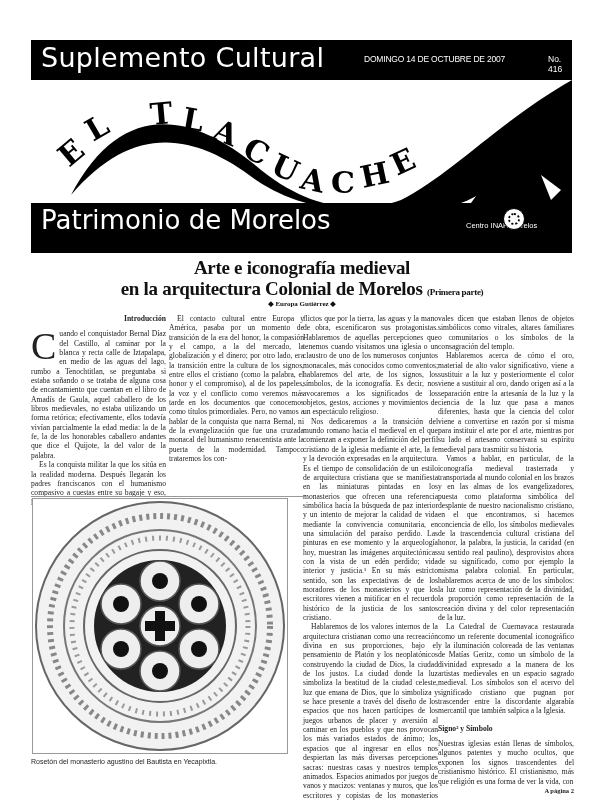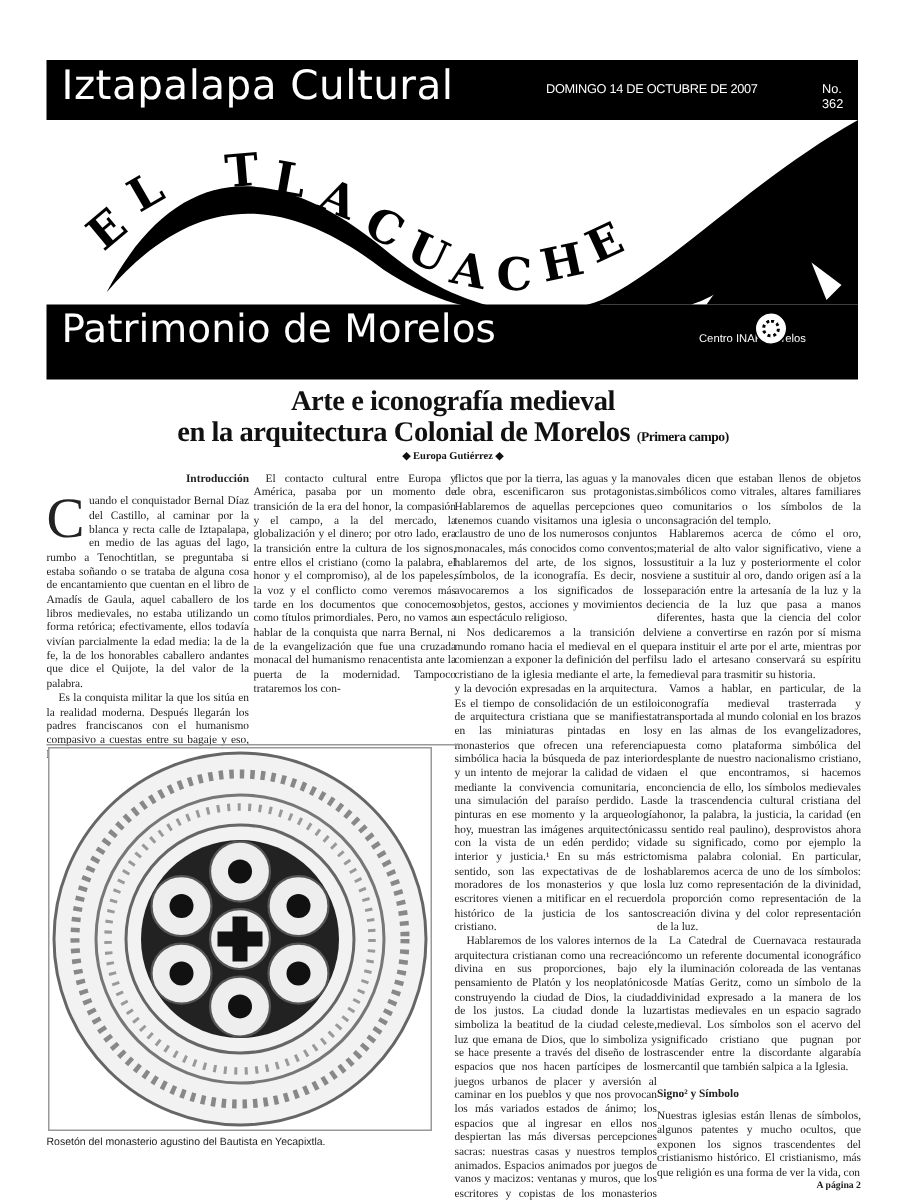--- a/index.html
+++ b/index.html
@@ -36,23 +36,23 @@
   .cont { text-align:right; font-weight:bold; font-size:6.5px; }
 
   .rule { position:absolute; left:31px; top:496px; width:275px; height:1px; background:#999; }
   .figure { position:absolute; left:32px; top:498px; width:256px; height:256px; border:1px solid #999; box-sizing:border-box; background:#fff; }
   .caption { position:absolute; left:31px; top:758px; width:270px; font-family:"Liberation Sans", sans-serif; font-size:7px; color:#222; }
 </style>
 </head>
 <body>
 
 <div class="topbar">
-  <span class="sup">Iztapalapa Cultural</span>
+  <span class="sup">Suplemento Cultural</span>
   <span class="date">DOMINGO 14 DE OCTUBRE DE 2007</span>
-  <span class="num">No. 362</span>
+  <span class="num">No. 416</span>
 </div>
 
 <div class="mast">
   <svg width="541" height="162" viewBox="0 0 541 162">
 
     <path d="M40,115 C90,20 160,30 230,90 C280,130 330,135 370,120 C420,95 470,40 541,0 L541,60 C500,60 470,110 430,123 L370,123 C320,135 270,130 225,100 C160,50 100,45 40,115 Z" fill="#000"></path>
 
     <path d="M440,123 C470,80 500,50 541,30 L541,123 Z" fill="#000"></path>
     <path d="M510,95 L530,110 L520,120 Z" fill="#fff"></path>
 
@@ -74,21 +74,21 @@
 
 <div class="pbar">
   <span class="pat">Patrimonio de Morelos</span>
   <span class="inah">Centro INAH Morelos</span>
 </div>
 <div class="inah-logo"></div>
 
 <div class="title1">Arte e iconografía medieval</div>
 <div class="title2">
   <span>en la arquitectura Colonial de Morelos</span>
-  <span class="part">(Primera campo)</span>
+  <span class="part">(Primera parte)</span>
 </div>
 <div class="byline">◆ Europa Gutiérrez ◆</div>
 
 <div class="col c1">
   <div class="subhead">Introducción</div>
   <p class="noindent"><span class="dropcap">C</span><span>uando el conquistador Bernal Díaz del Castillo, al caminar por la blanca y recta calle de Iztapalapa, en medio de las aguas del lago, rumbo a Tenochtitlan, se preguntaba si estaba soñando o se trataba de alguna cosa de encantamiento que cuentan en el libro de Amadís de Gaula, aquel caballero de los libros medievales, no estaba utilizando un forma retórica; efectivamente, ellos todavía vivían parcialmente la edad media: la de la fe, la de los honorables caballero andantes que dice el Quijote, la del valor de la palabra.</span></p>
   <p>Es la conquista militar la que los sitúa en la realidad moderna. Después llegarán los padres franciscanos con el humanismo compasivo a cuestas entre su bagaje y eso, la arquitectura monacal lo expresó amplia-</p>
 </div>
 
 <div class="col c2">

